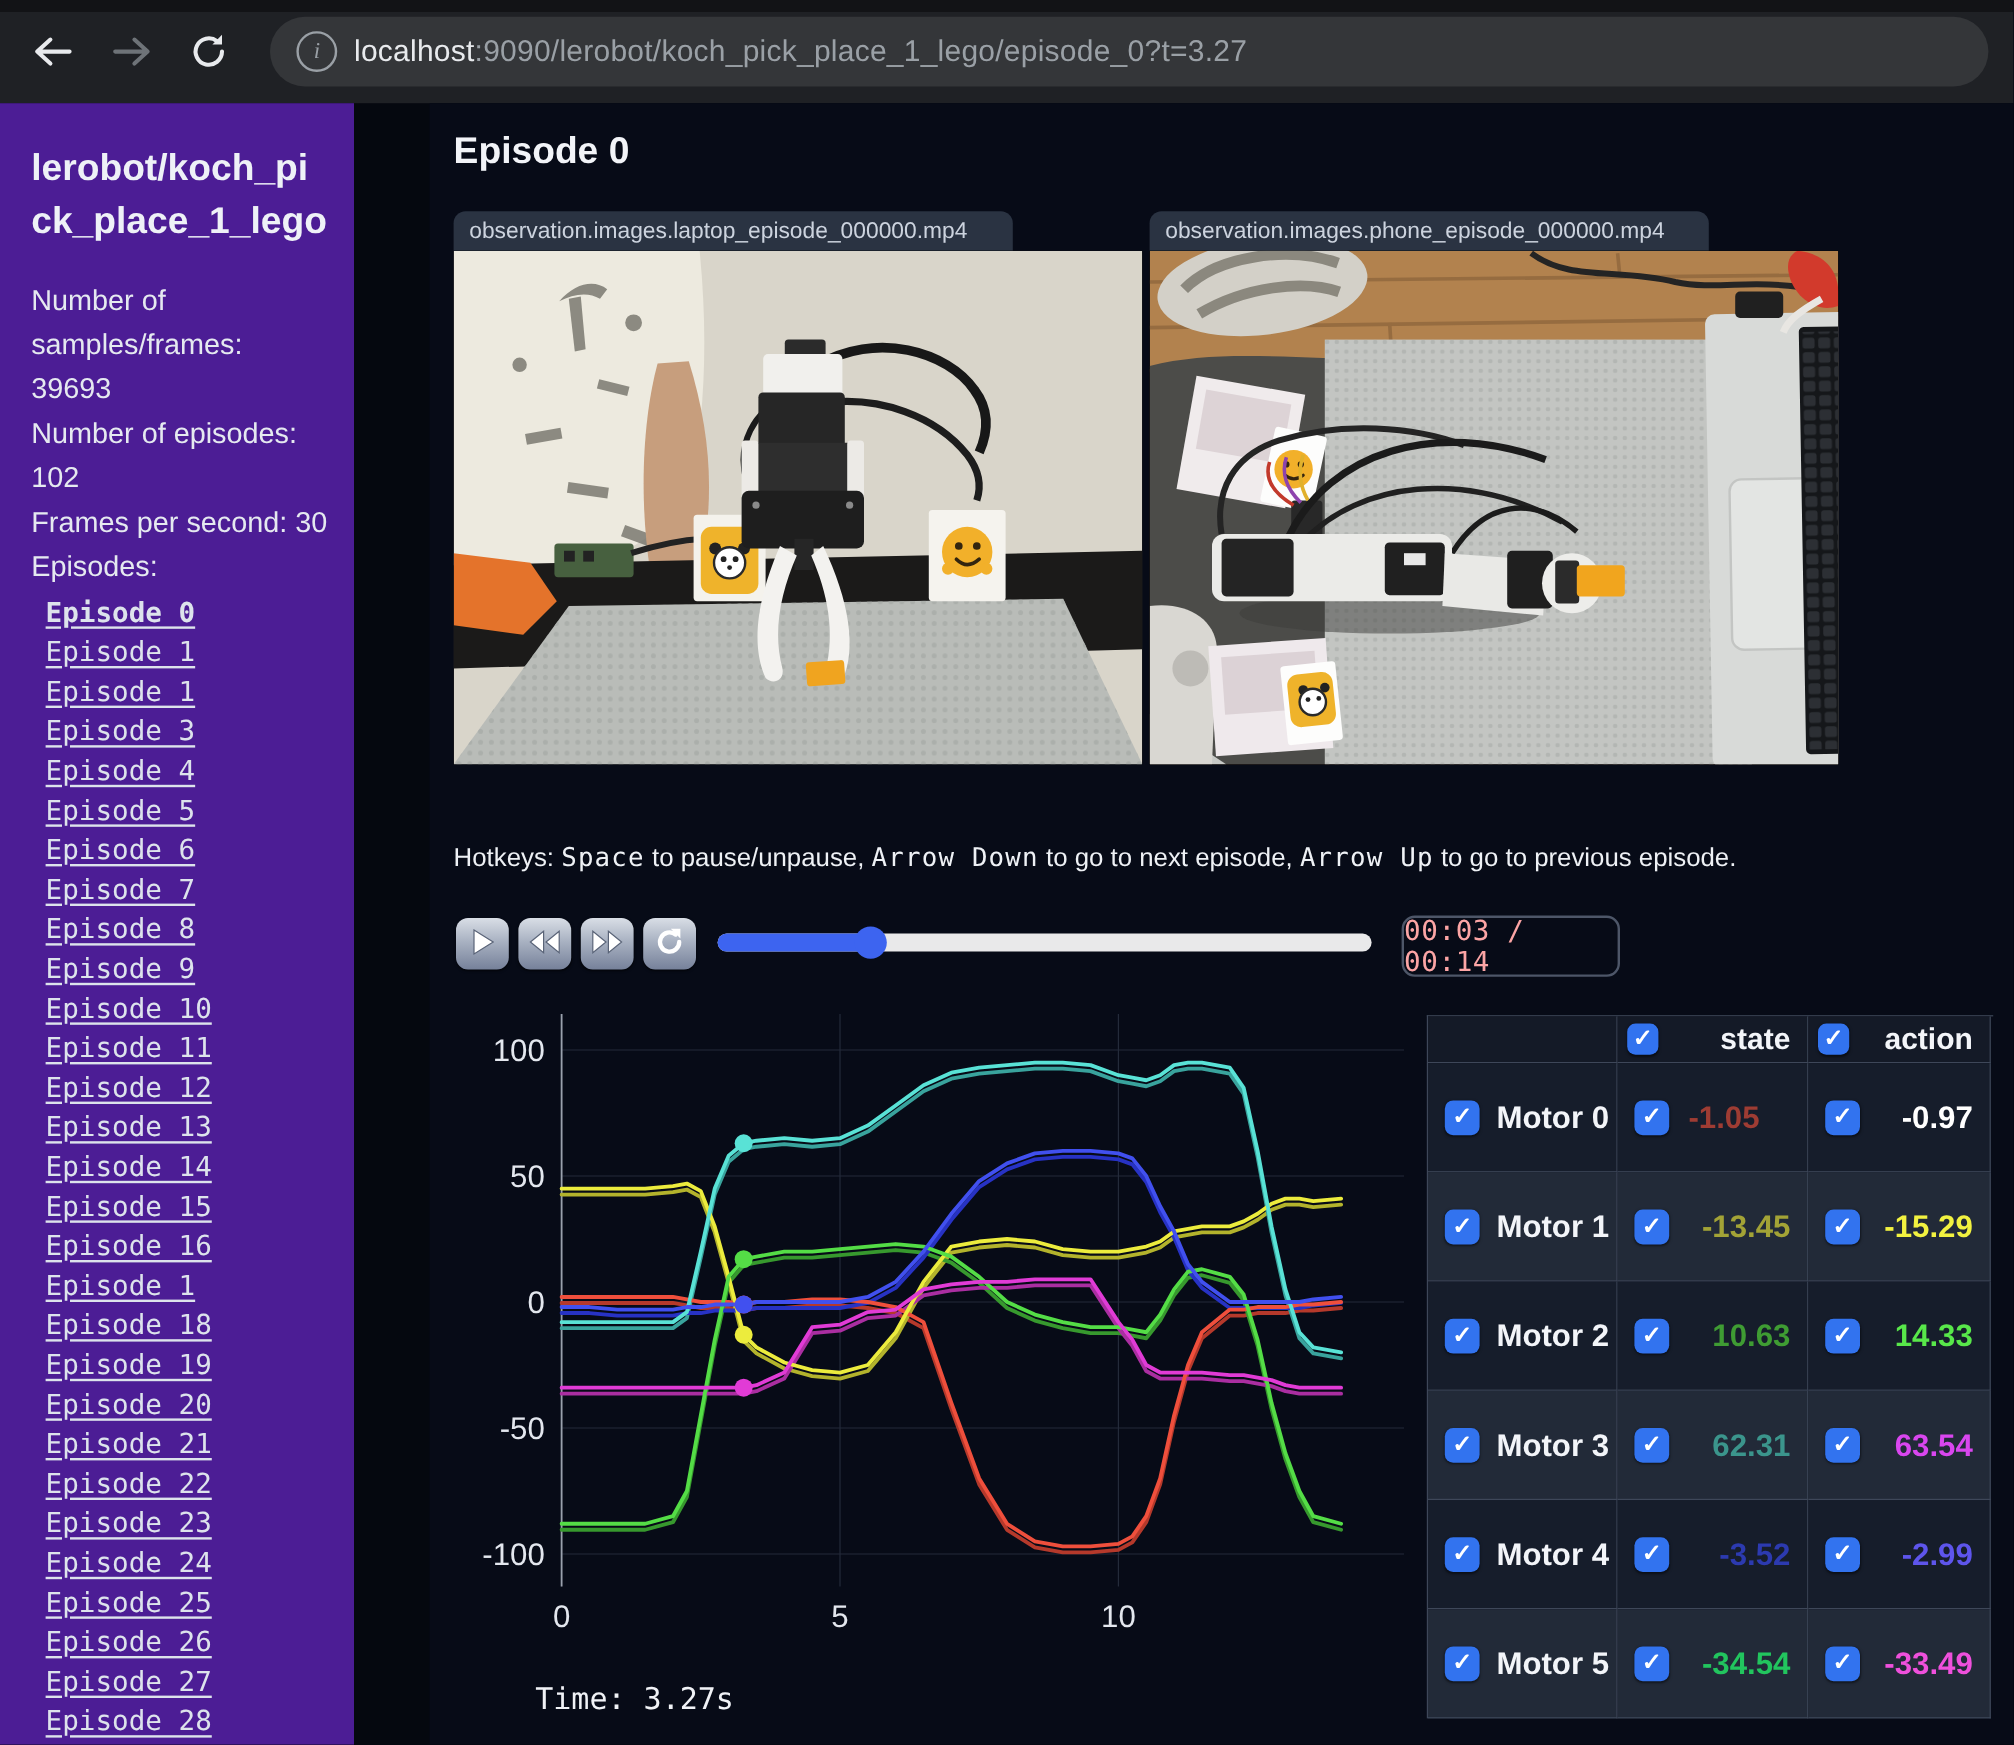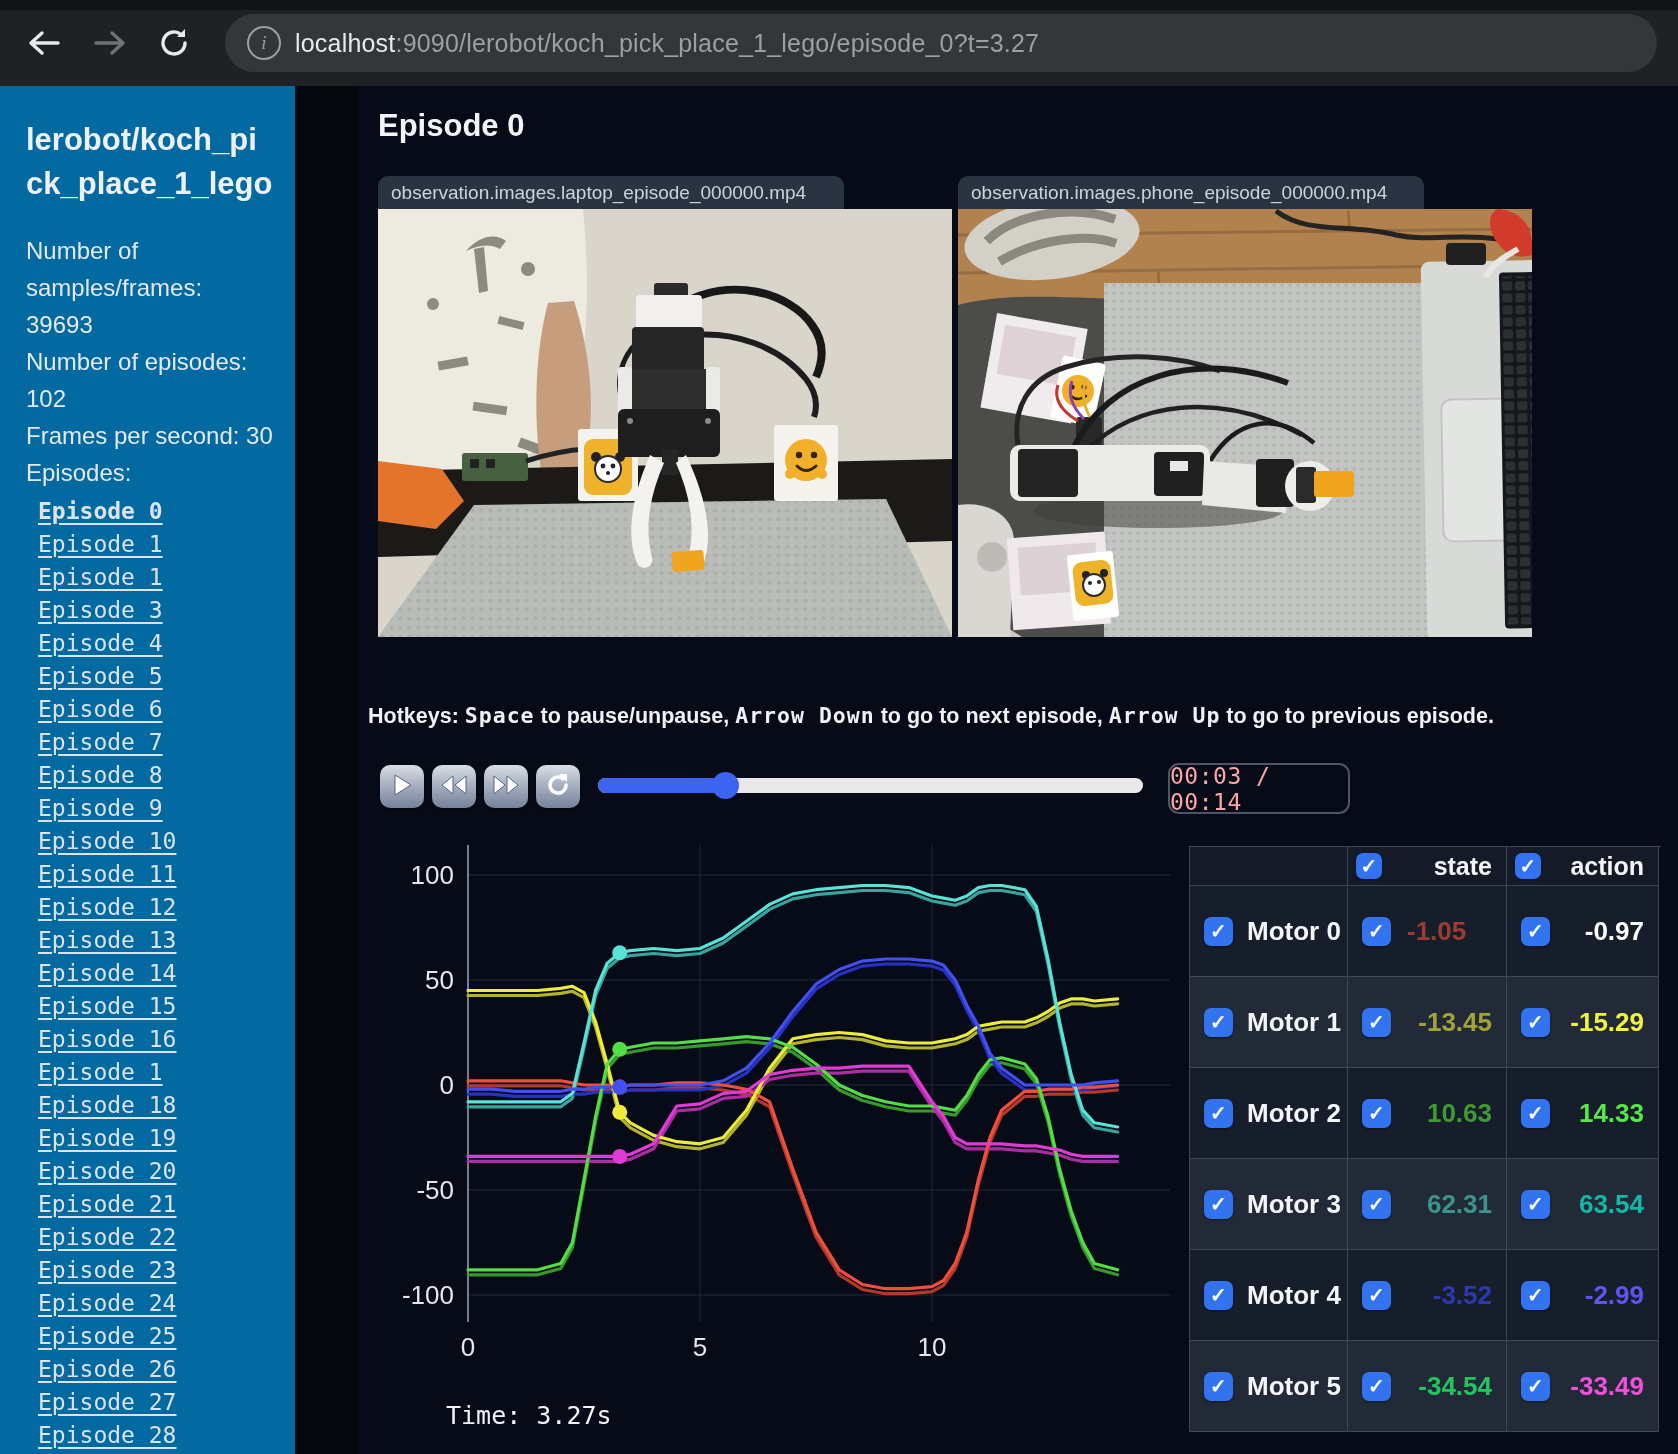--- a/index.html
+++ b/index.html
@@ -14,42 +14,42 @@
           display:flex;align-items:center;justify-content:center;cursor:pointer;padding:0;}
   #urlbar{position:absolute;left:225px;top:14px;width:1432px;height:58px;border-radius:29px;
           background:#343639;display:flex;align-items:center;}
   #urlbar .info{width:30px;height:30px;border-radius:50%;border:2.5px solid #9aa0a6;color:#9aa0a6;
           margin-left:22px;display:flex;align-items:center;justify-content:center;
           font-family:"Liberation Serif",serif;font-size:19px;font-style:italic;flex:none;}
   #urlbar .url{margin-left:14px;font-size:25px;letter-spacing:.2px;white-space:nowrap;color:#9aa0a6;}
   #urlbar .url b{color:#e8eaed;font-weight:500;}
 
   
-  #sidebar{position:absolute;left:0;top:86px;width:295px;height:1368px;background:#0369a1;overflow:hidden;}
+  #sidebar{position:absolute;left:0;top:86px;width:295px;height:1368px;background:#4c1d95;overflow:hidden;}
   #sidebar .inner{padding:32px 22px 0 26px;}
   #ds-title{font-size:31px;font-weight:bold;line-height:44px;color:#eef1f7;word-break:break-all;margin-bottom:26px;}
   .statline{font-size:24px;line-height:37px;color:#e5e9f0;}
   #episode-list{margin-top:4px;margin-left:12px;}
   #episode-list a{display:block;font-family:"DejaVu Sans Mono",monospace;font-size:23px;line-height:33px;
                   color:#dde3ec;text-decoration:underline;text-underline-offset:4px;}
   #episode-list a.active{font-weight:bold;}
   #pane-scrollbar{position:absolute;left:359px;top:900px;width:12px;height:72px;border-radius:6px;background:#4a5366;}
 
   
   #main{position:absolute;left:358px;top:86px;width:1320px;height:1368px;background:#070b17;}
   .abs{position:absolute;}
   #ep-heading{left:20px;top:22px;font-size:31px;font-weight:bold;color:#f2f4f8;}
 
   .video-block{position:absolute;top:90px;width:466px;}
   .video-label{height:33px;background:#2a3342;border-radius:10px 10px 0 0;color:#ccd3de;
                font-size:19px;line-height:33px;padding-left:13px;white-space:nowrap;overflow:hidden;}
   .video-frame{width:574px;height:428px;overflow:hidden;background:#000;}
   .video-frame svg{display:block;}
 
-  #hotkeys{left:10px;top:617px;font-size:21.5px;color:#eef1f5;white-space:nowrap;font-weight:bold;}
+  #hotkeys{left:20px;top:617px;font-size:21.5px;color:#eef1f5;white-space:nowrap;}
   #hotkeys .key{font-family:"DejaVu Sans Mono",monospace;letter-spacing:1px;}
 
   .ctrlbtn{position:absolute;top:679px;width:44px;height:43px;border:none;border-radius:10px;cursor:pointer;
            background:linear-gradient(180deg,#d9dee6 0%,#a9b2c2 45%,#76819a 100%);
            box-shadow:0 1px 2px rgba(0,0,0,.6);display:flex;align-items:center;justify-content:center;padding:0;}
   #slider-track{position:absolute;left:240px;top:692px;width:545px;height:15px;border-radius:8px;background:#e9e9ea;cursor:pointer;}
   #slider-fill{height:100%;border-radius:8px 0 0 8px;background:#3d64f0;}
   #slider-thumb{position:absolute;top:-6px;width:27px;height:27px;border-radius:50%;background:#3d64f0;}
   #timebox{position:absolute;left:810px;top:677px;width:178px;height:47px;border:2px solid #4d5668;border-radius:11px;
            color:#fca5a5;font-size:23px;display:flex;align-items:center;justify-content:center;letter-spacing:.5px;}
@@ -446,21 +446,21 @@
       <div class="tcell row alt">
         <span class="cb"></span>
         <span class="mlabel">Motor 3</span>
       </div>
       <div class="tcell row alt">
         <span class="cb"></span>
         <span class="val" style="color: rgb(59, 149, 140);">62.31</span>
       </div>
       <div class="tcell row alt">
         <span class="cb"></span>
-        <span class="val" style="color: #14b8a6;">63.54</span>
+        <span class="val" style="color: #d946ef;">63.54</span>
       </div>
       <div class="tcell row">
         <span class="cb"></span>
         <span class="mlabel">Motor 4</span>
       </div>
       <div class="tcell row">
         <span class="cb"></span>
         <span class="val" style="color: rgb(44, 58, 176);">-3.52</span>
       </div>
       <div class="tcell row">

